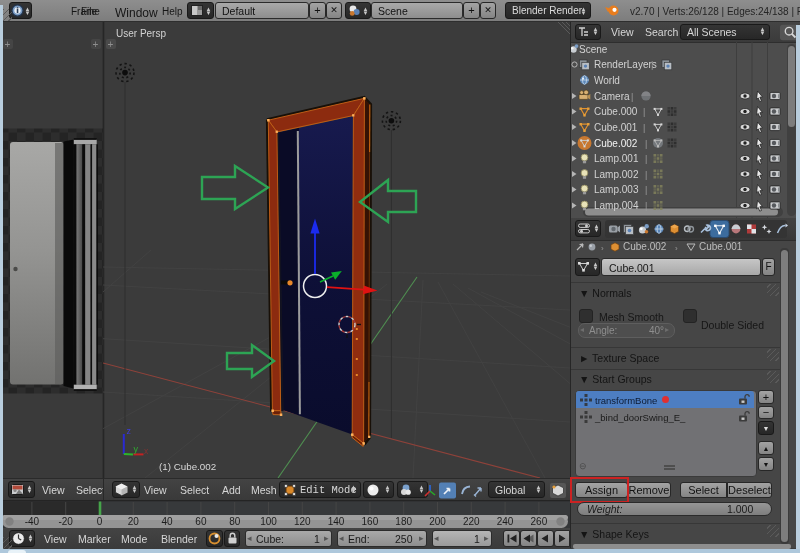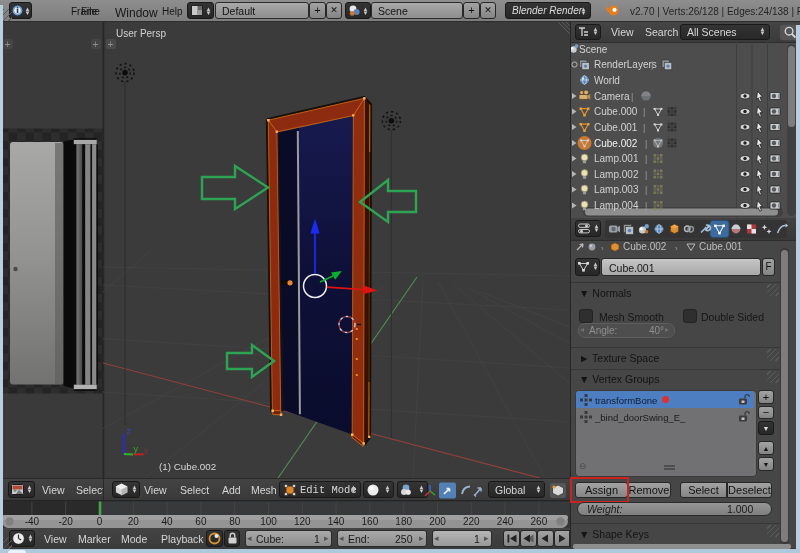--- a/index.html
+++ b/index.html
@@ -50,21 +50,21 @@
     <circle cx="5" cy="5" r="3.4" fill="#e8e8e8"></circle>
     <circle cx="8.6" cy="8" r="3" fill="#5a81b5"></circle>
     <circle cx="4.2" cy="9.4" r="2.4" fill="#c87830"></circle>
   </svg>
   <div class="updn" style="left:362px;top:7px;">▲<br>▼</div>
   <div class="lf" style="left:371px;top:2px;width:92px;height:17px;"></div>
   <div class="tx" style="left:378px;top:5px;color:#111;">Scene</div>
   <div class="lb" style="left:463px;top:2px;width:17px;height:17px;font-size:11px;line-height:15px;">+</div>
   <div class="lb" style="left:480px;top:2px;width:16px;height:17px;font-size:9px;line-height:15px;">✕</div>
   <div class="dd" style="left:505px;top:2px;width:86px;height:17px;"></div>
-  <div class="tx" style="left:512px;top:5px;color:#dcdcdc;font-size:10px;font-style:italic;">Blender Render</div>
+  <div class="tx" style="left:512px;top:5px;color:#dcdcdc;font-size:10px;">Blender Render</div>
   <div class="updn" style="left:580px;top:7px;">▲<br>▼</div>
   <svg class="ab" style="left:604px;top:4px;" width="17" height="13" viewBox="0 0 17 13">
     <circle cx="9.5" cy="6.5" r="5" fill="#e87d1e"></circle>
     <circle cx="10.5" cy="5.8" r="2.1" fill="#fff"></circle>
     <path d="M1,3 L8,5 L4,8 Z" fill="#e87d1e"></path>
   </svg>
   <div class="tx" style="left:630px;top:5.5px;color:#252525;font-size:10px;">v2.70 | Verts:26/128 | Edges:24/138 | Fac</div>
   <div class="hatch" style="left:0;top:9px;"></div>
 </div>
 
@@ -363,21 +363,21 @@
 <div class="ab" id="tlheader" style="left:0;top:528px;width:570px;height:21px;background:linear-gradient(#444,#3a3a3a);">
   <div class="dd" style="left:9px;top:2px;width:26px;height:17px;"></div>
   <svg class="ab" style="left:12px;top:4px;" width="13" height="13" viewBox="0 0 13 13">
     <circle cx="6.5" cy="6.5" r="5.8" fill="#ececec" stroke="#222" stroke-width="0.8"></circle>
     <path d="M6.5,6.5 L6.5,2.5 M6.5,6.5 L9.2,8" stroke="#333" stroke-width="1.2" fill="none"></path>
   </svg>
   <div class="updn" style="left:27px;top:6px;">▲<br>▼</div>
   <div class="tx" style="left:44px;top:5px;">View</div>
   <div class="tx" style="left:78px;top:5px;">Marker</div>
   <div class="tx" style="left:121px;top:5px;">Mode</div>
-  <div class="tx" style="left:161px;top:5px;">Playback</div>
+  <div class="tx" style="left:161px;top:5px;">Blender</div>
   <div class="dd" style="left:206px;top:2px;width:17px;height:17px;"></div>
   <svg class="ab" style="left:208px;top:4px;" width="13" height="13" viewBox="0 0 13 13">
     <circle cx="6.5" cy="6.5" r="5" fill="none" stroke="#d89030" stroke-width="1.8"></circle>
     <circle cx="8.5" cy="4" r="2" fill="#e8e8e8"></circle>
   </svg>
   <div class="dd" style="left:224px;top:2px;width:16px;height:17px;"></div>
   <svg class="ab" style="left:227px;top:4px;" width="11" height="13" viewBox="0 0 11 13">
     <rect x="1.5" y="5.5" width="8" height="6" rx="1" fill="#d0d0d0"></rect>
     <path d="M3.2,5.5 V3.5 a2.3,2.3 0 0 1 4.6,0 V5.5" fill="none" stroke="#d0d0d0" stroke-width="1.4"></path>
   </svg>
@@ -730,33 +730,33 @@
   <div class="lf" style="left:30px;top:40px;width:160px;height:18px;background:linear-gradient(#c6c6c6,#a8a8a8);"></div>
   <div class="tx" style="left:38px;top:44px;color:#151515;">Cube.001</div>
   <div class="lb" style="left:191px;top:40px;width:13px;height:18px;line-height:16px;font-size:10px;">F</div>
 
   <div class="ab" style="left:0;top:64px;width:212px;height:1px;background:#373737;"></div>
   <div class="tx" style="left:8px;top:69px;color:#141414;">▼ Normals</div>
   <div class="hatch" style="left:196px;top:66px;"></div>
   <div class="ab" style="left:8px;top:91px;width:12px;height:12px;background:#2f2f2f;border:1px solid #232323;border-radius:3px;"></div>
   <div class="tx" style="left:28px;top:93px;color:#161616;">Mesh Smooth</div>
   <div class="ab" style="left:112px;top:91px;width:12px;height:12px;background:#2f2f2f;border:1px solid #232323;border-radius:3px;"></div>
-  <div class="tx" style="left:130px;top:93px;color:#161616;">Double Sided</div>
+  <div class="tx" style="left:130px;top:101px;color:#161616;">Double Sided</div>
   <div class="ab" style="left:7px;top:105px;width:95px;height:13px;background:#4e4e4e;border:1px solid #5e5e5e;border-radius:7px;"></div>
   <div class="tx" style="left:18px;top:107px;color:#8e8e8e;font-size:10px;">Angle:</div>
   <div class="tx" style="left:78px;top:107px;color:#8e8e8e;font-size:10px;">40°</div>
   <div class="tx" style="left:9px;top:107px;color:#6e6e6e;font-size:8px;">◂</div>
   <div class="tx" style="left:94px;top:107px;color:#6e6e6e;font-size:8px;">▸</div>
 
   <div class="ab" style="left:0;top:129px;width:212px;height:1px;background:#373737;"></div>
   <div class="tx" style="left:8px;top:134px;color:#141414;text-align:right;">► Texture Space</div>
   <div class="hatch" style="left:196px;top:131px;"></div>
 
   <div class="ab" style="left:0;top:151px;width:212px;height:1px;background:#373737;"></div>
-  <div class="tx" style="left:8px;top:155px;color:#141414;">▼ Vertex Groups</div>
+  <div class="tx" style="left:8px;top:155px;color:#141414;">▼ Start Groups</div>
   <div class="hatch" style="left:196px;top:153px;"></div>
 
   <div class="ab" style="left:4px;top:172px;width:180px;height:85px;background:#717174;border:1px solid #3a3a3a;border-radius:4px;"></div>
   <div class="ab" style="left:5px;top:173px;width:178px;height:17px;background:#4d7ec2;border-radius:3px 3px 0 0;"></div>
   <svg class="ab" style="left:9px;top:176px;" width="12" height="12" viewBox="0 0 12 12">
     <g fill="#333a44">
           <rect x="4.5" y="0" width="3" height="3"></rect>
           <rect x="0" y="4.5" width="3" height="3"></rect>
           <rect x="4.5" y="4.5" width="3" height="3"></rect>
           <rect x="9" y="4.5" width="3" height="3"></rect>

